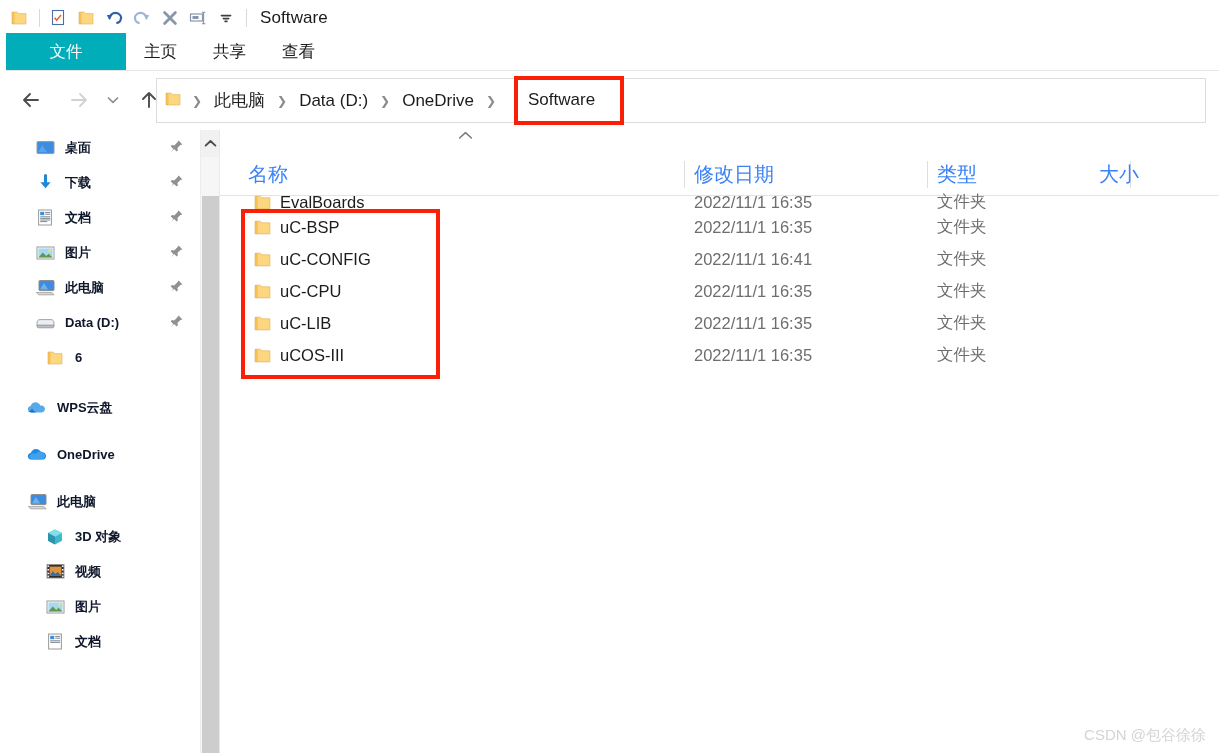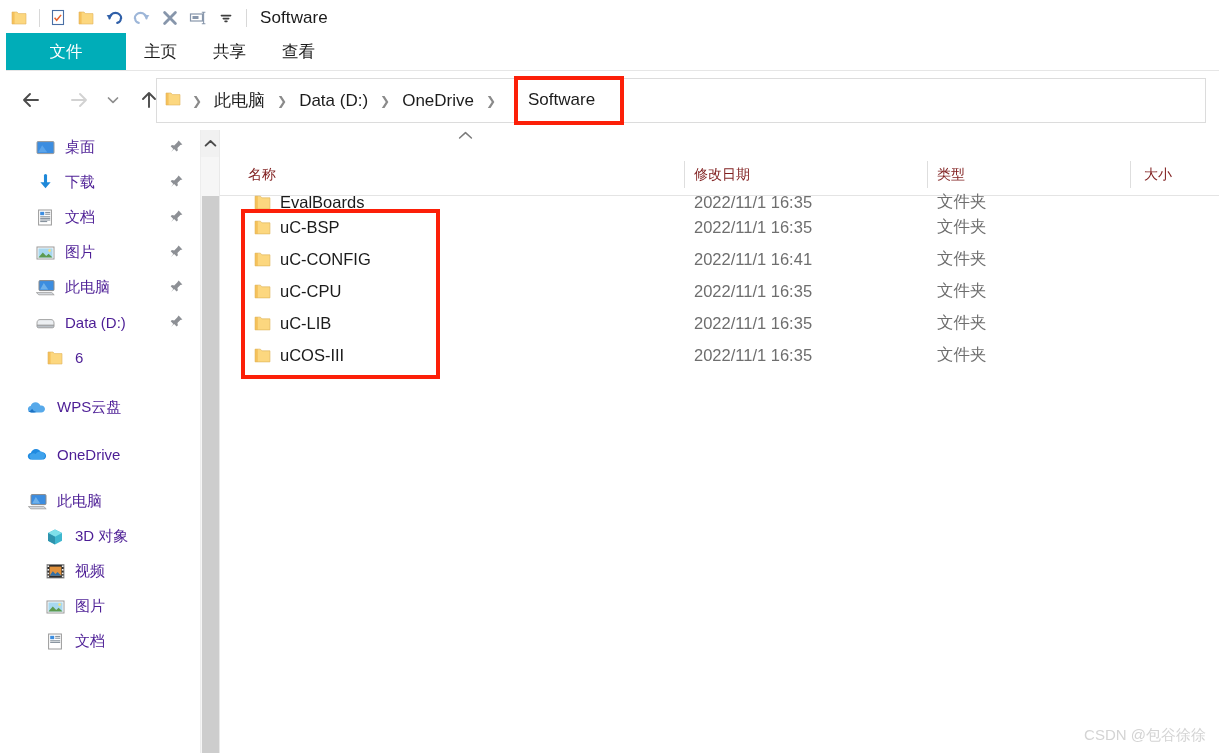--- a/index.html
+++ b/index.html
@@ -164,23 +164,24 @@
   .nav-item.indent-1 { padding-left: 34px; }
   .nav-item.indent-2 { padding-left: 44px; }
   .nav-item.root     { padding-left: 26px; }
   .nav-item .ico {
     width: 22px; height: 20px;
     margin-right: 9px;
     flex: none;
     display: flex; align-items: center; justify-content: center;
   }
   .nav-item .lbl {
-    font-size: 15px;
-    color: #4c1d95;
-    white-space: nowrap;
+    font-size: 13px;
+    color: #0f172a;
+    white-space: nowrap;
+    font-weight: bold;
   }
   .nav-item .pin {
     position: absolute;
     right: 16px;
     top: 9px;
   }
   .group-gap { height: 14px; }
 
   
   #side-scroll {
@@ -226,22 +227,22 @@
     height: 42px;
     border-bottom: 1px solid #e4e4e4;
     box-sizing: border-box;
   }
   #colheader .col {
     position: absolute;
     top: 0;
     height: 41px;
     display: flex;
     align-items: center;
-    font-size: 14px;
-    color: #7f1d1d;
+    font-size: 20px;
+    color: #3b82f6;
     white-space: nowrap;
   }
   #colheader .divider {
     position: absolute;
     top: 7px;
     width: 1px;
     height: 27px;
     background: #dedede;
   }
   #sort-arrow {
@@ -664,21 +665,21 @@
     </svg>
   </div>
 
   <div id="colheader">
     <div class="col" style="left:28px">名称</div>
     <div class="divider" style="left:464px"></div>
     <div class="col" style="left:474px">修改日期</div>
     <div class="divider" style="left:707px"></div>
     <div class="col" style="left:717px">类型</div>
     <div class="divider" style="left:910px"></div>
-    <div class="col" style="left:924px">大小</div>
+    <div class="col" style="left:879px">大小</div>
   </div>
 
   <div class="file-row" style="top:56px">
     <span class="fico">
       <svg width="17" height="15" viewBox="0 0 16 14">
           <path d="M1 1h5l1.4 1.6H15V13H1z" fill="#fcd77f"></path>
           <path d="M1 1h2.6v12H1z" fill="#f5c15b"></path>
           <path d="M1 1h5l1.4 1.6H15V13H1z" fill="none" stroke="#e0b35a" stroke-width=".6"></path>
         </svg>
     </span>

